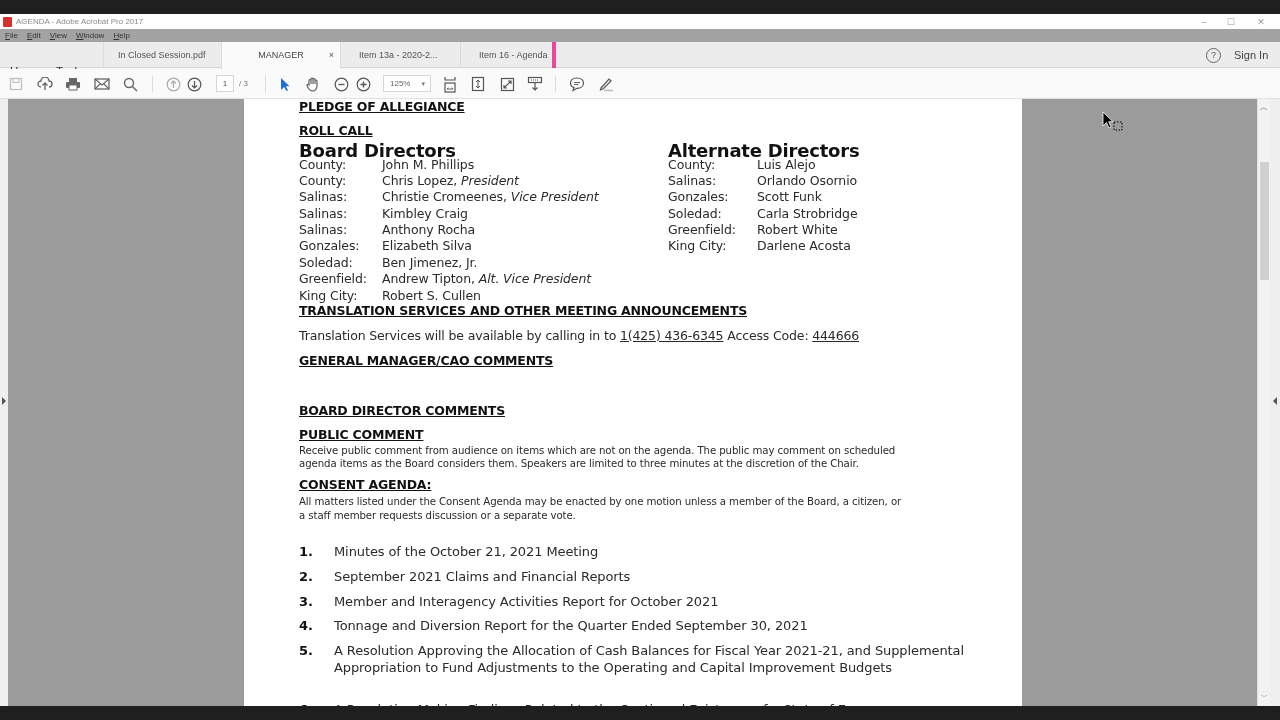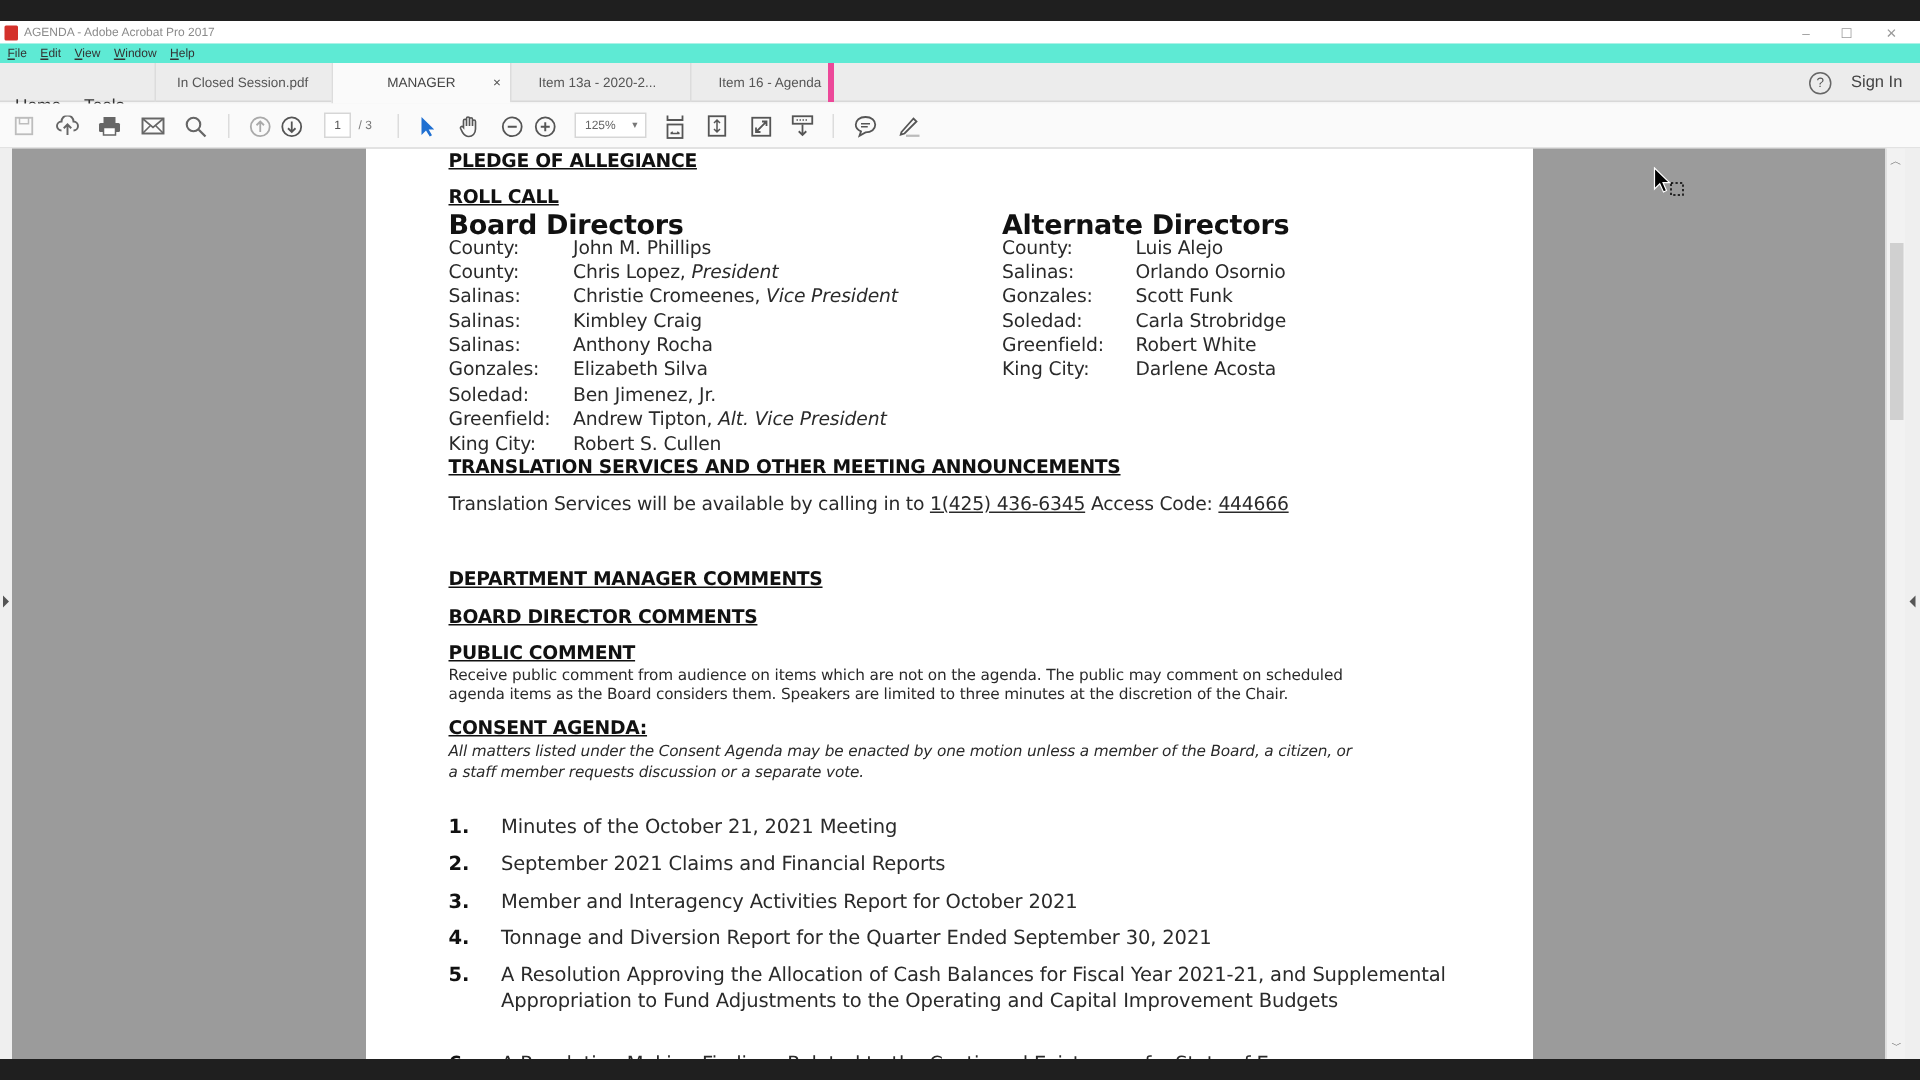--- a/index.html
+++ b/index.html
@@ -8,21 +8,21 @@
   .bottombar { position: absolute; left: 0; top: 706px; width: 1280px; height: 14px; background: #1f1f1f; }
   .app { position: absolute; left: 0; top: 14px; width: 1280px; height: 692px; background: #f4f4f4; }
 
   
   .titlebar { position: absolute; left: 0; top: 0; width: 1280px; height: 15px; background: #ffffff; display: flex; align-items: center; }
   .titlebar .app-icon { width: 9px; height: 10px; margin-left: 3px; background: #d4312b; border-radius: 1px; }
   .titlebar .title { margin-left: 4px; font-size: 8px; color: #8a8a8a; }
   .winctl { position: absolute; top: 0; height: 15px; width: 30px; display: flex; align-items: center; justify-content: center; font-size: 9px; color: #9a9a9a; }
 
   
-  .menubar { position: absolute; left: 0; top: 15px; width: 1280px; height: 13px; background: #5eead4; display: flex; align-items: center; padding-left: 5px; }
+  .menubar { position: absolute; left: 0; top: 15px; width: 1280px; height: 13px; background: #a3a3a3; display: flex; align-items: center; padding-left: 5px; }
   .menubar .menu-item { font-size: 8px; color: #333; margin-right: 9px; }
   .menubar .menu-item u { text-decoration: underline; }
 
   
   .tabbar { position: absolute; left: 0; top: 28px; width: 1280px; height: 26px; background: #ececec; border-bottom: 1px solid #d8d8d8; }
   .tab-home, .tab-tools { position: absolute; top: 16px; height: 26px; line-height: 26px; font-size: 11.5px; color: #333; }
   .tab-home { left: 10px; }
   .tab-tools { left: 56px; }
   .doc-tab { position: absolute; top: 0; height: 26px; line-height: 26px; font-size: 9px; color: #555; padding-left: 14px; border-left: 1px solid #dcdcdc; }
   .doc-tab.active { background: #fafafa; height: 27px; color: #444; text-align: center; padding-left: 0; }
@@ -54,21 +54,21 @@
   .page { position: absolute; left: 244px; top: 85px; width: 778px; height: 607px; background: #ffffff; overflow: hidden; color: #1a1a1a; font-family: "DejaVu Sans", sans-serif; }
   .h { position: absolute; left: 55px; font-weight: bold; font-size: 12.5px; text-decoration: underline; letter-spacing: -0.2px; color: #111; }
   .sub { position: absolute; font-weight: bold; font-size: 18px; color: #111; letter-spacing: -0.2px; }
   .row { position: absolute; font-size: 12.5px; color: #2a2a2a; white-space: nowrap; letter-spacing: -0.1px; }
   .row .city { position: absolute; left: 0; }
   .row .name { position: absolute; }
   .row .role { font-style: italic; }
   .para { position: absolute; left: 55px; width: 680px; font-size: 12.5px; color: #2a2a2a; white-space: nowrap; letter-spacing: -0.15px; }
   .para u { text-decoration: underline; }
   .small { position: absolute; left: 55px; width: 690px; font-size: 10.2px; line-height: 13px; color: #2a2a2a; letter-spacing: -0.1px; }
-  .small.italic { font-style: italic; }
+  .small.italic { }
   .item { position: absolute; left: 55px; width: 690px; font-size: 13px; line-height: 17px; color: #2a2a2a; letter-spacing: -0.1px; }
   .item .num { position: absolute; left: 0; top: 0; font-weight: bold; color: #111; }
   .item .txt { position: absolute; left: 35px; top: 0; width: 640px; }
 
   
   .cursor { position: absolute; left: 1102px; top: 111px; }
   
   .zoom-wm { position: absolute; left: 1028px; top: 623px; font-family: "DejaVu Sans", sans-serif; font-size: 62px; font-weight: bold; color: #dcdcdc; letter-spacing: -2px; -webkit-text-stroke: 1.5px #7a7a7a; line-height: 62px; }
 </style>
 </head>
@@ -300,21 +300,21 @@
         <span class="name" style="left:89px">Robert White</span>
       </div>
     <div class="row" style="left:424px;top:139px;width:300px">
         <span class="city">King City:</span>
         <span class="name" style="left:89px">Darlene Acosta</span>
       </div>
 
     <div class="h" style="top:204px">TRANSLATION SERVICES AND OTHER MEETING ANNOUNCEMENTS</div>
     <div class="para" style="top:229px"><span>Translation Services will be available by calling in to </span><u>1(425) 436-6345</u><span> Access Code: </span><u>444666</u></div>
 
-    <div class="h" style="top:279px">DEPARTMENT MANAGER COMMENTS</div>
+    <div class="h" style="top:254px">GENERAL MANAGER/CAO COMMENTS</div>
     <div class="h" style="top:304px">BOARD DIRECTOR COMMENTS</div>
 
     <div class="h" style="top:328px">PUBLIC COMMENT</div>
     <div class="small" style="top:345px">Receive public comment from audience on items which are not on the agenda. The public may comment on scheduled</div>
     <div class="small" style="top:358px">agenda items as the Board considers them. Speakers are limited to three minutes at the discretion of the Chair.</div>
 
     <div class="h" style="top:378px">CONSENT AGENDA:</div>
     <div class="small italic" style="top:396px">All matters listed under the Consent Agenda may be enacted by one motion unless a member of the Board, a citizen, or</div>
     <div class="small italic" style="top:410px">a staff member requests discussion or a separate vote.</div>
 

